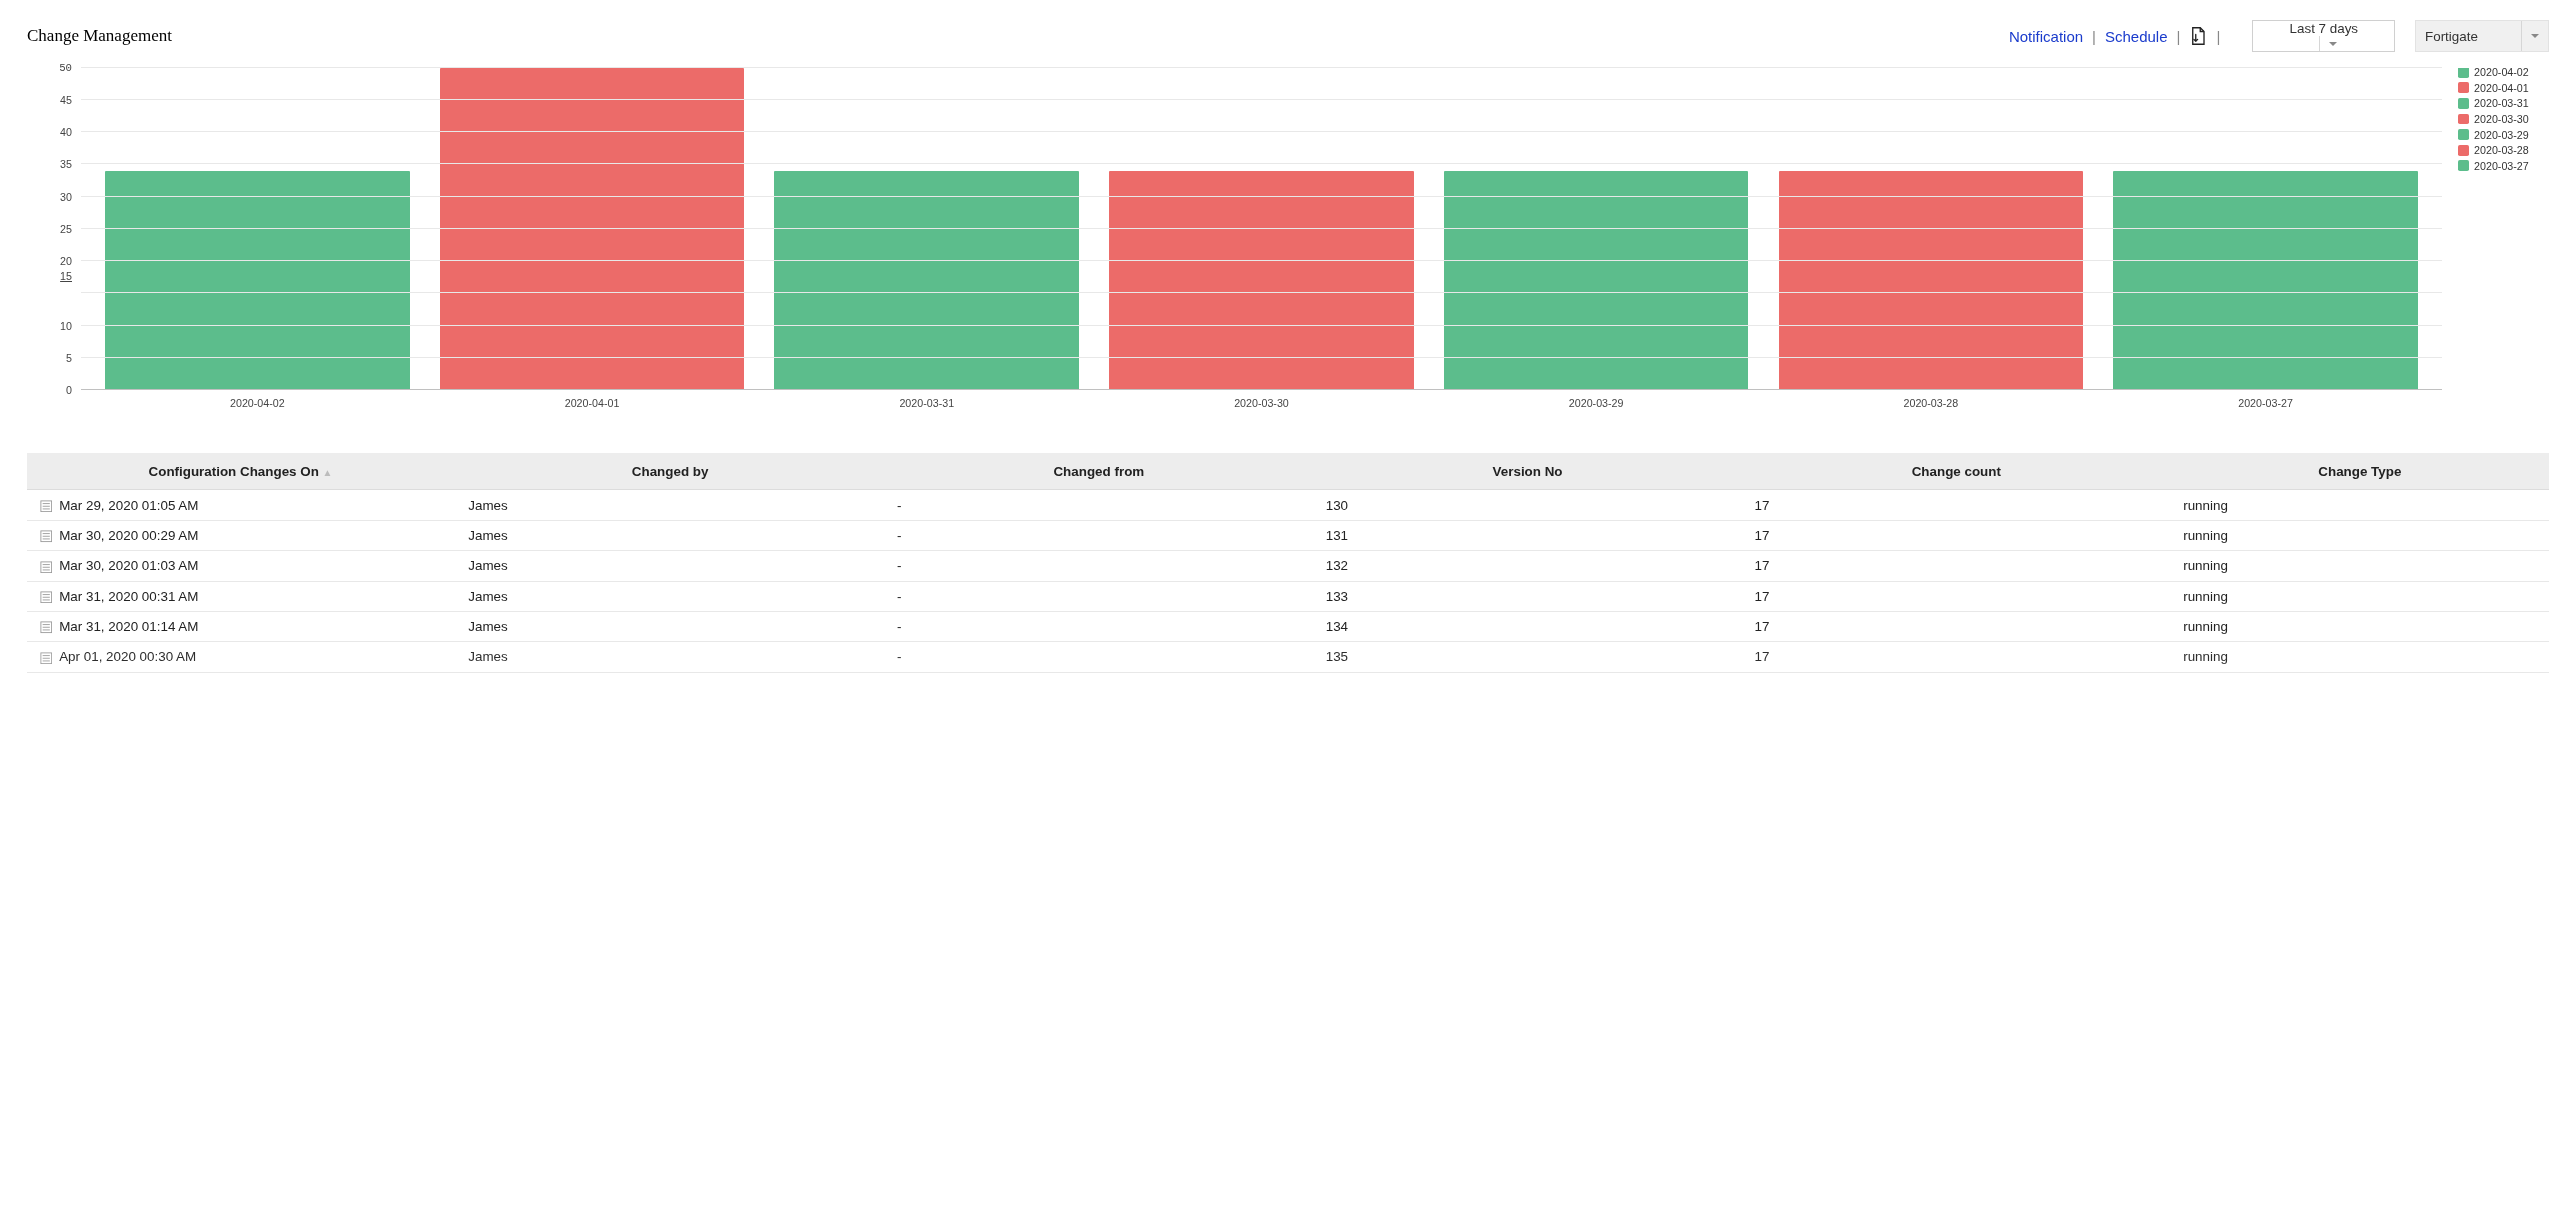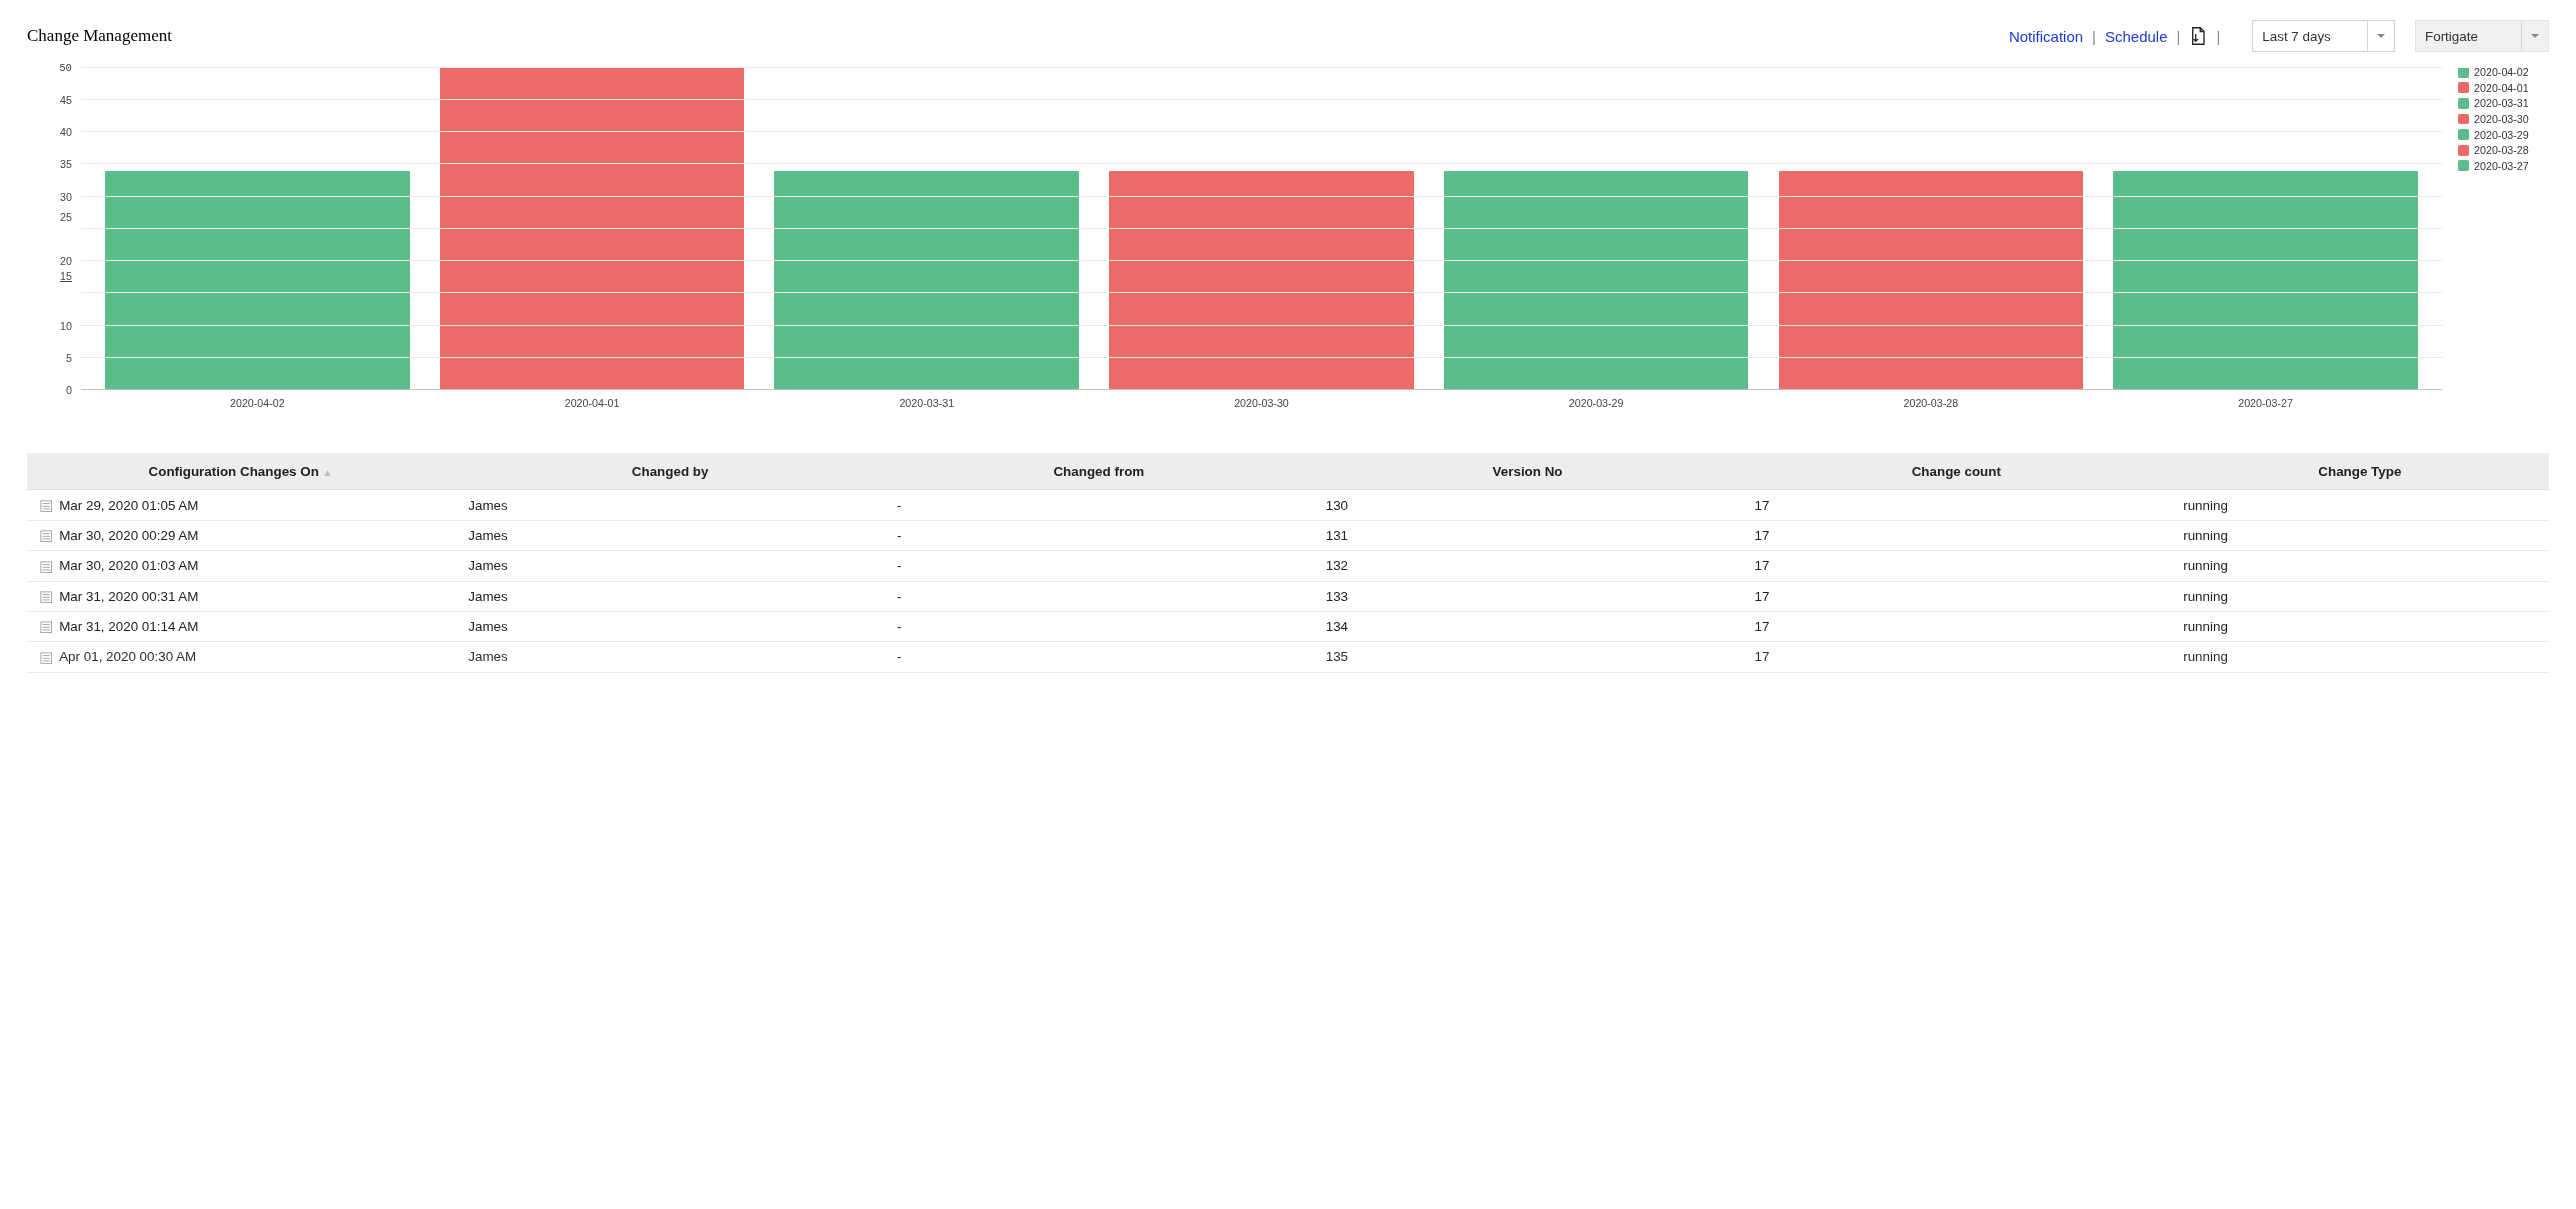--- a/index.html
+++ b/index.html
@@ -51,21 +51,21 @@
     justify-content: space-between;
     border: 0.9px solid #d0d0d0;
     background: #fff;
     height: 32px;
     min-width: 143px;
     padding: 0 9px;
     cursor: pointer;
     font-size: 13.4px;
     color: #333;
   }
-  .dropdown.mid { margin-left: 23px; }
+  .dropdown.mid { margin-left: 23px; flex-direction: column; }
   .dropdown.gray {
     background: #f0f0f0;
     border: 0.9px solid #e2e2e2;
     margin-left: 12.5px;
     min-width: 134px;
   }
   .dropdown .caret-box {
     border-left: 0.9px solid #d6d6d6;
     padding-left: 9px;
     margin-left: 9px;
@@ -252,21 +252,21 @@
 </div>
 
 <div class="chart-container">
   <div class="chart-main">
     <div class="y-axis" id="y-axis">
         <div class="y-tick" style="bottom: 0px;">0</div>
         <div class="y-tick" style="bottom: 32px;">5</div>
         <div class="y-tick" style="bottom: 64px;">10</div>
         <div class="y-tick" style="bottom: 114px; text-decoration: underline;">15</div>
         <div class="y-tick" style="bottom: 129px;">20</div>
-        <div class="y-tick" style="bottom: 173px;">25</div>
+        <div class="y-tick" style="bottom: 161px;">25</div>
         <div class="y-tick" style="bottom: 193px;">30</div>
         <div class="y-tick" style="bottom: 226px;">35</div>
         <div class="y-tick" style="bottom: 258px;">40</div>
         <div class="y-tick" style="bottom: 290px;">45</div>
         <div class="y-tick" style="bottom: 322px; font-family: Liberation Mono, monospace;">50</div>
       </div>
     <div class="plot-area" id="plot-area">
 
       <div class="bars-row" id="bars-row">
           <div class="bar-slot">

